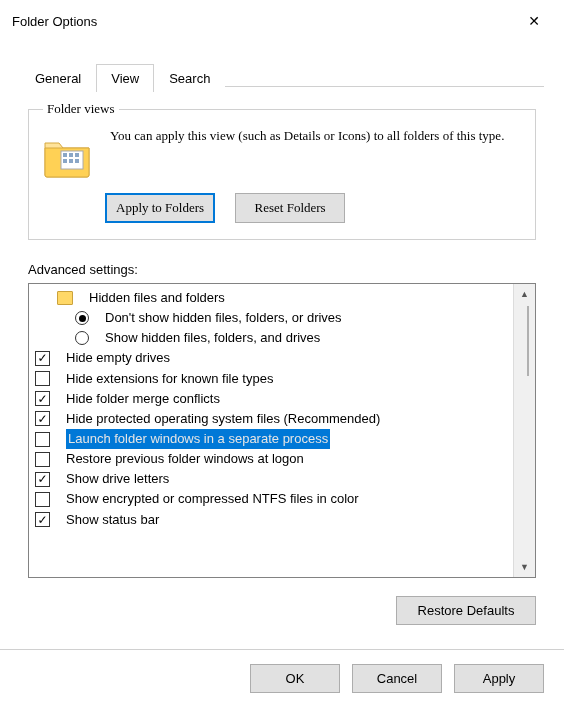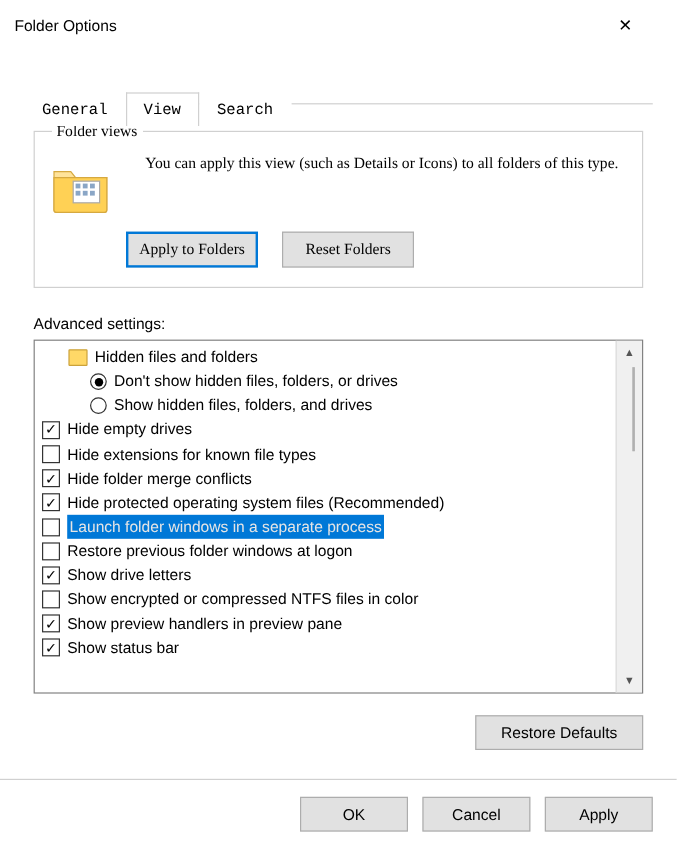--- a/index.html
+++ b/index.html
@@ -10,60 +10,59 @@
     background: #fff;
     width: 564px;
     height: 712px;
     overflow: hidden;
     color: #000;
   }
   .titlebar {
     display: flex;
     align-items: center;
     justify-content: space-between;
-    padding: 8px 25px 6px 12px;
+    padding: 8px 12px 6px 12px;
     height: 40px;
   }
   .titlebar-title { font-size: 13px; }
   .close-x {
     font-size: 14px;
     padding: 4px 12px;
     cursor: pointer;
   }
   .tabs-row {
     margin: 18px 20px 0 20px;
     border-bottom: 1px solid #d0d0d0;
     display: flex;
   }
   .tab {
     padding: 6px 14px;
     border: 1px solid transparent;
     border-bottom: none;
     background: #fff;
     cursor: pointer;
     position: relative;
-    top: 19px;
-    font-family: Liberation Mono, monospace;
+    top: 6px;
   }
   .tab.active {
     border-color: #d0d0d0;
     background: #fff;
     z-index: 2;
   }
   .pane {
     margin: 14px 28px 10px 28px;
   }
   fieldset.folder-views {
     border: 1px solid #d0d0d0;
     padding: 10px 14px 16px 14px;
     margin: 0;
     font-family: Liberation Serif, serif;
   }
   fieldset.folder-views legend { padding: 0 4px; font-size: 13px; }
-  .fv-row { display: flex; gap: 30px; align-items: flex-start; }
+  .fv-row { display: flex; gap: 19px; align-items: flex-start; }
   .folder-icon {
     width: 48px; height: 44px;
     margin-top: 8px;
     flex: none;
   }
   .fv-text { flex: 1; line-height: 1.35; }
   .fv-buttons {
     display: flex;
     gap: 20px;
     margin-top: 14px;
@@ -106,21 +105,21 @@
     display:flex;align-items:center;justify-content:center;
     font-size: 9px;
     color:#555;
     cursor:pointer;
   }
   .sb-track { flex:1; position:relative; }
   .sb-thumb {
     position:absolute; top:2px; left:2px; right:2px; height:70px;
     background:#cdcdcd; border:1px solid #b0b0b0;
   }
-  .row { display:flex; align-items:center; gap:6px; white-space:nowrap; }
+  .row { display:flex; align-items:center; gap:16px; white-space:nowrap; }
   .indent1 { padding-left: 22px; }
   .indent2 { padding-left: 40px; }
   .folder-mini {
     display:inline-block; width:16px; height:14px;
     background:#ffd867; border:1px solid #cba23b; border-radius:1px;
   }
   .chk {
     width:15px; height:15px; border:1px solid #333; background:#fff;
     display:inline-flex; align-items:center; justify-content:center;
     font-size:12px; line-height:1;
@@ -230,24 +229,20 @@
         <div class="row">
           <span class="chk checked"></span>
           <span>Show drive letters</span>
         </div>
         <div class="row">
           <span class="chk"></span>
           <span>Show encrypted or compressed NTFS files in color</span>
         </div>
         <div class="row">
           <span class="chk checked"></span>
-          <span>Show preview handlers in preview pane</span>
-        </div>
-        <div class="row">
-          <span class="chk checked"></span>
           <span>Show status bar</span>
         </div>
       </div>
     <div class="adv-scroll">
       <div class="sb-btn">▲</div>
       <div class="sb-track">
         <div class="sb-thumb"></div>
       </div>
       <div class="sb-btn">▼</div>
     </div>

